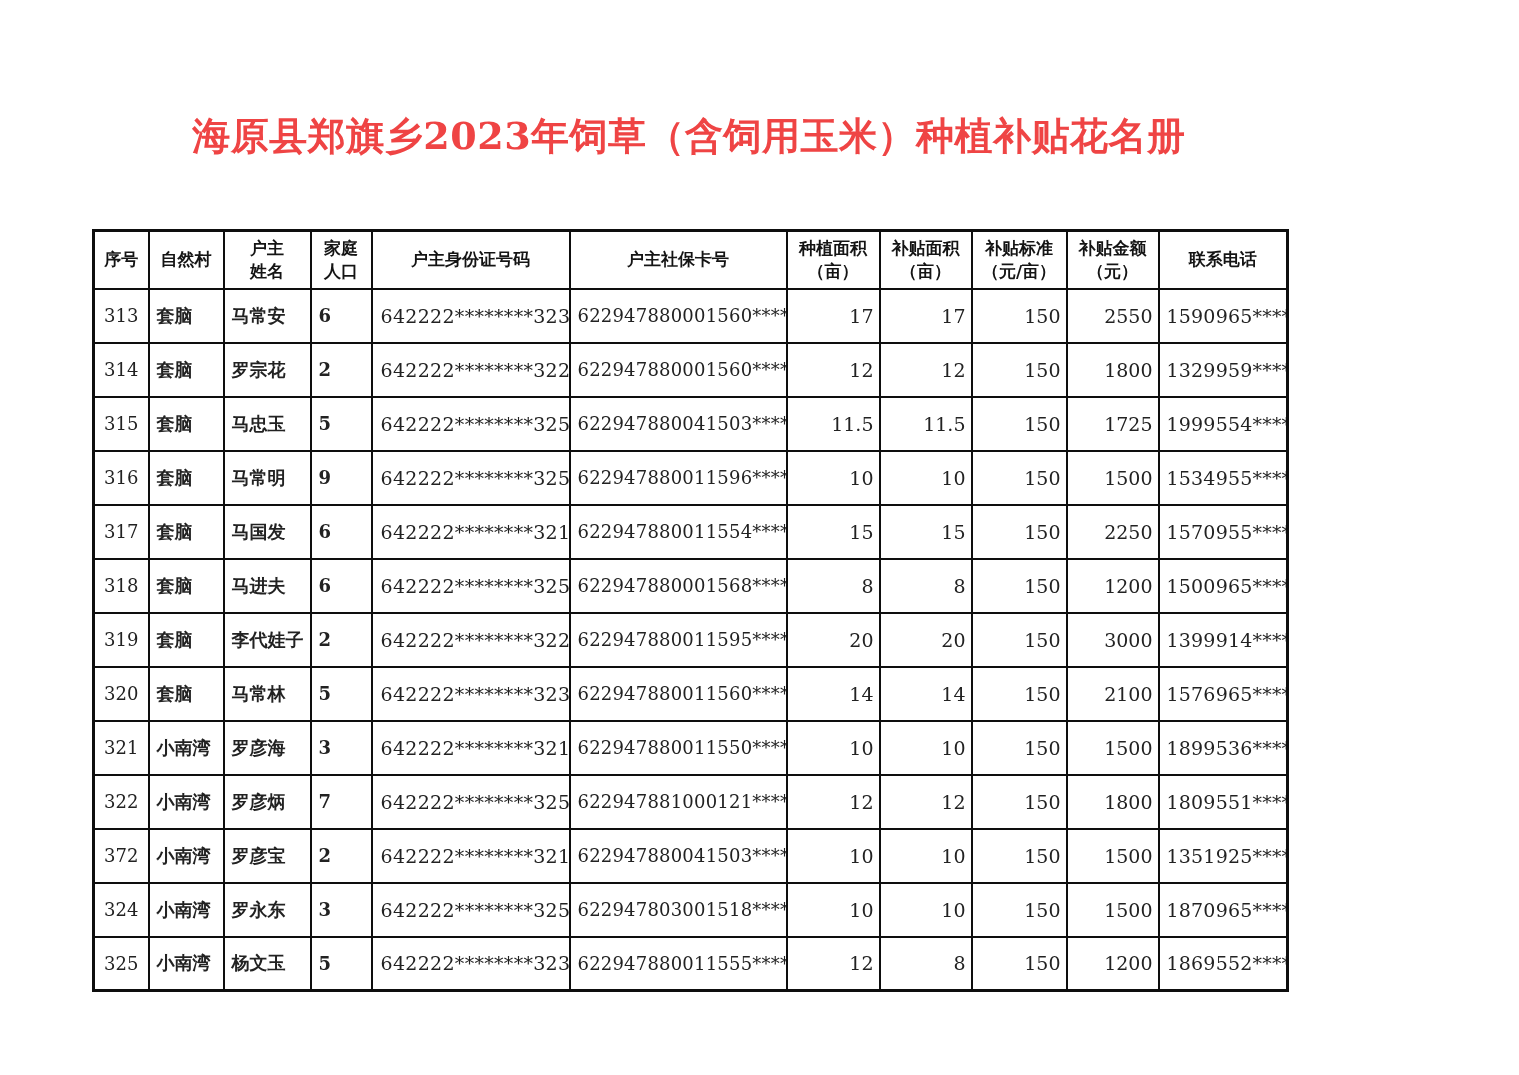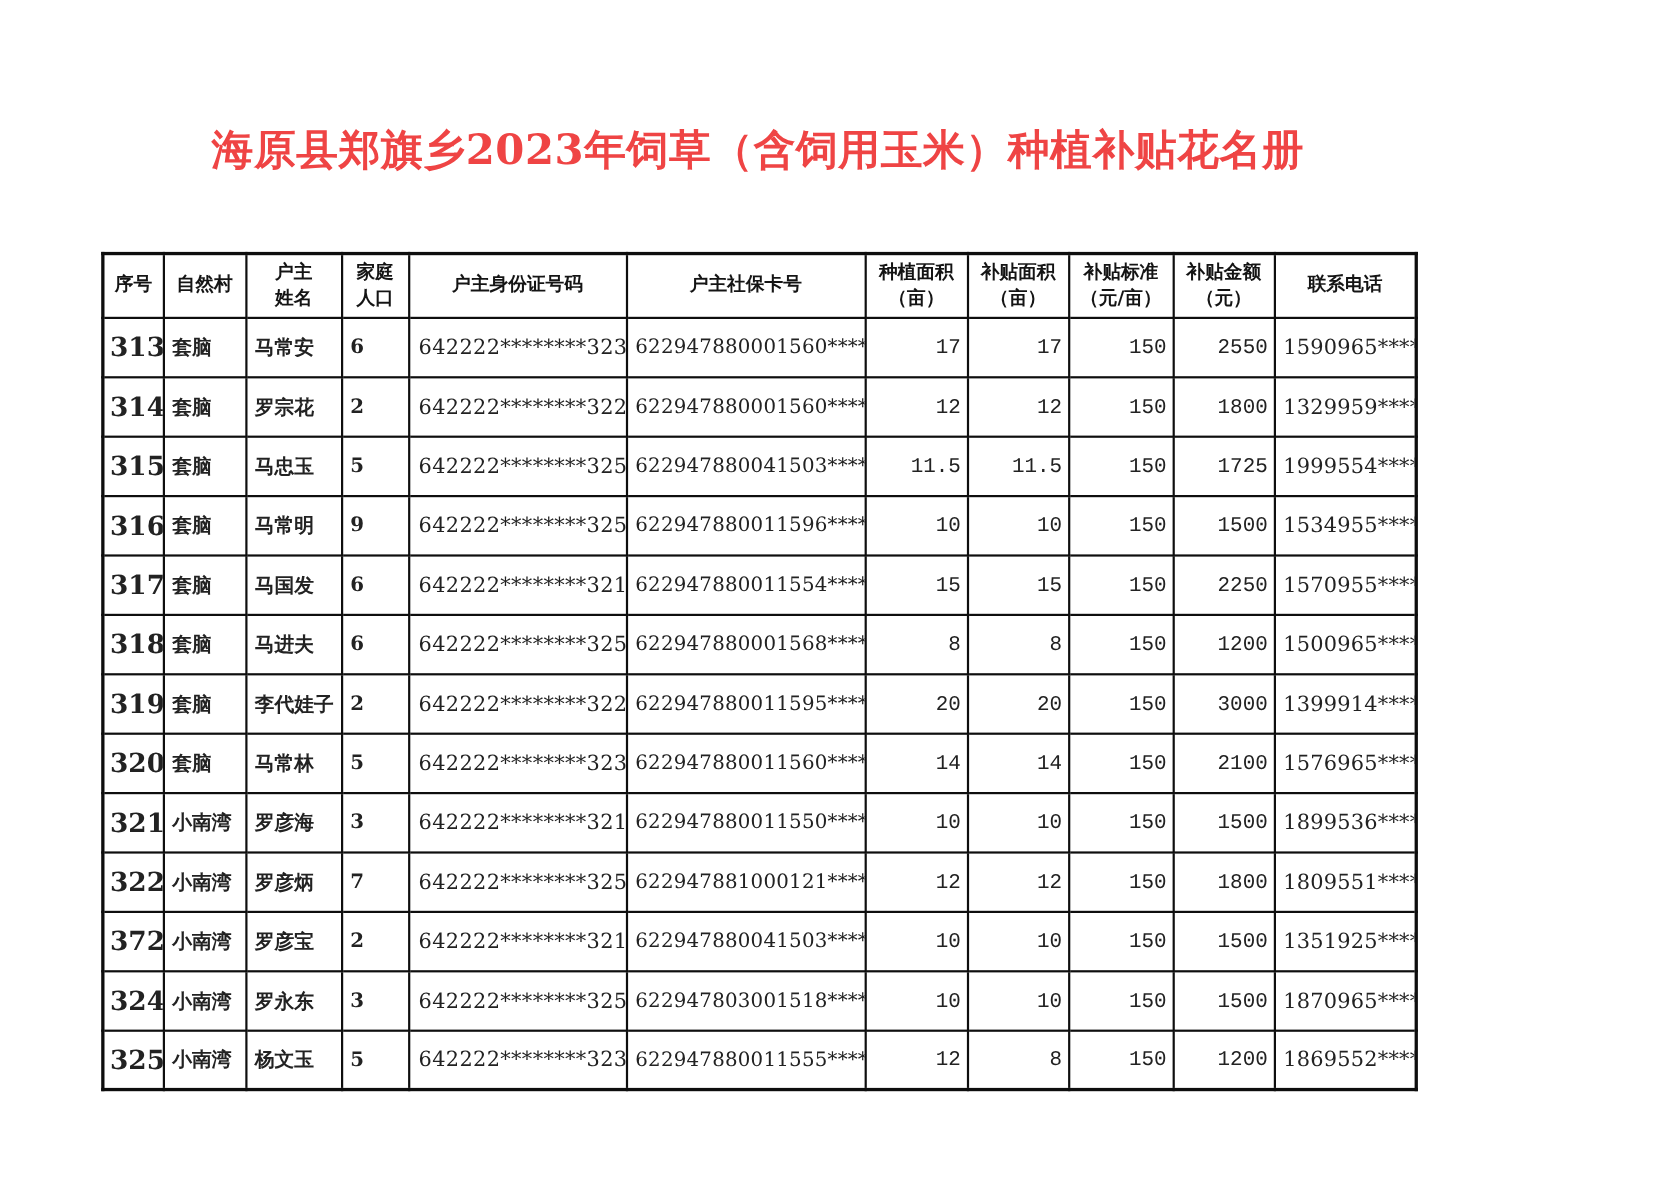--- a/index.html
+++ b/index.html
@@ -53,26 +53,26 @@
     padding: 0 2px;
     color: #141414;
   }
   .roster td {
     height: 54px;
     font-size: 18px;
     vertical-align: middle;
     padding: 0 5px;
     color: #222222;
   }
-  td.cell-seq    { text-align: center; font-size: 24px; font-weight: bold; }
+  td.cell-seq    { text-align: center; font-size: 18px; }
   td.cell-left   { text-align: left; padding-left: 7px; font-weight: bold; }
   td.cell-idnum  { text-align: left; font-size: 19px; padding-left: 8px; letter-spacing: 0.3px; }
   td.cell-ssc    { text-align: left; font-size: 18px; padding-left: 7px; letter-spacing: 0.2px; }
-  td.cell-num    { text-align: right; font-size: 19px; padding-right: 5px; font-family: Liberation Mono, monospace; }
-  td.cell-phone  { text-align: center; font-size: 19px; padding-left: 7px; letter-spacing: 0.2px; }
+  td.cell-num    { text-align: right; font-size: 19px; padding-right: 5px; }
+  td.cell-phone  { text-align: center; font-size: 19px; padding-left: 7px; letter-spacing: 0.2px; border-radius: 24px; }
 </style>
 </head>
 <body>
 
 <h1 class="title">海原县郑旗乡2023年饲草（含饲用玉米）种植补贴花名册</h1>
 
 <table class="roster">
   <colgroup>
     <col style="width:55px">
     <col style="width:75px">

